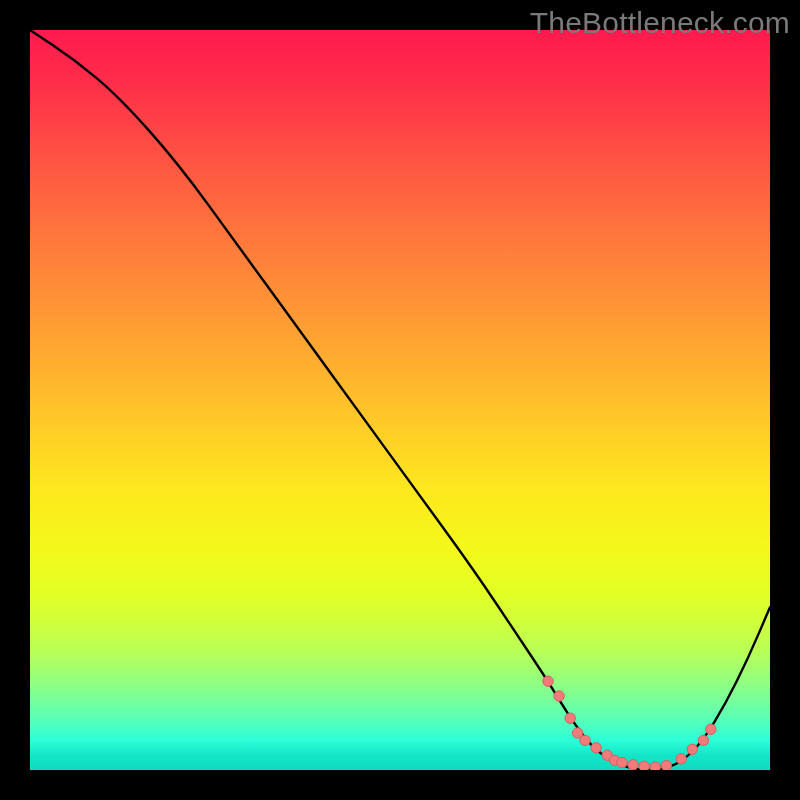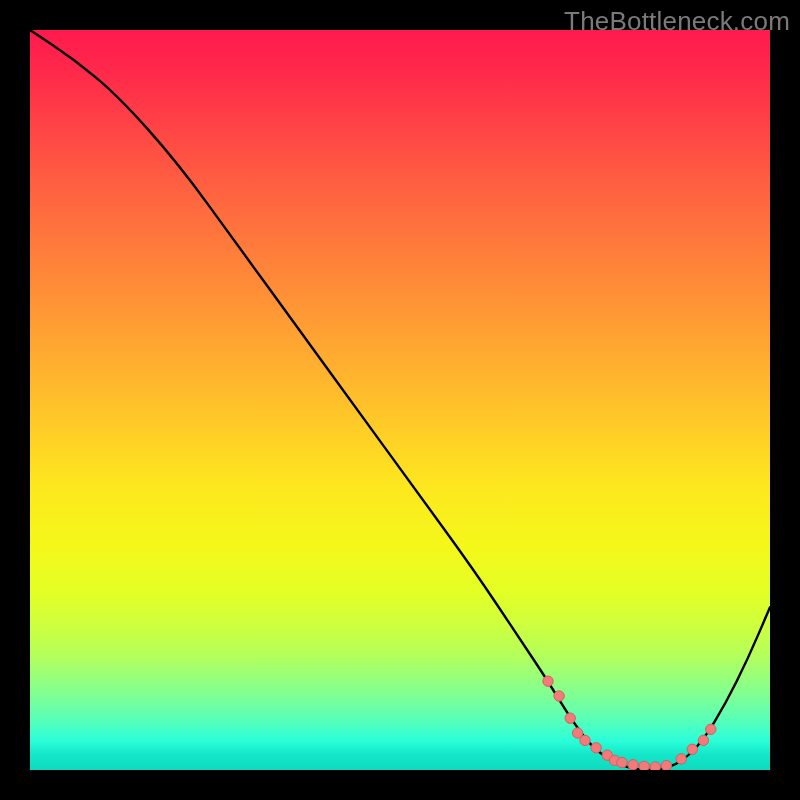--- a/index.html
+++ b/index.html
@@ -15,21 +15,21 @@
     position: relative;
     width: 800px;
     height: 800px;
     background: #000;
   }
   .watermark {
     position: absolute;
     top: 6px;
     right: 10px;
     color: #7a7a7a;
-    font-size: 26px;
+    font-size: 30px;
     font-weight: 400;
     letter-spacing: 0.2px;
     z-index: 5;
     text-align: right;
   }
   .plot {
     position: absolute;
     left: 30px;
     top: 30px;
     width: 740px;

